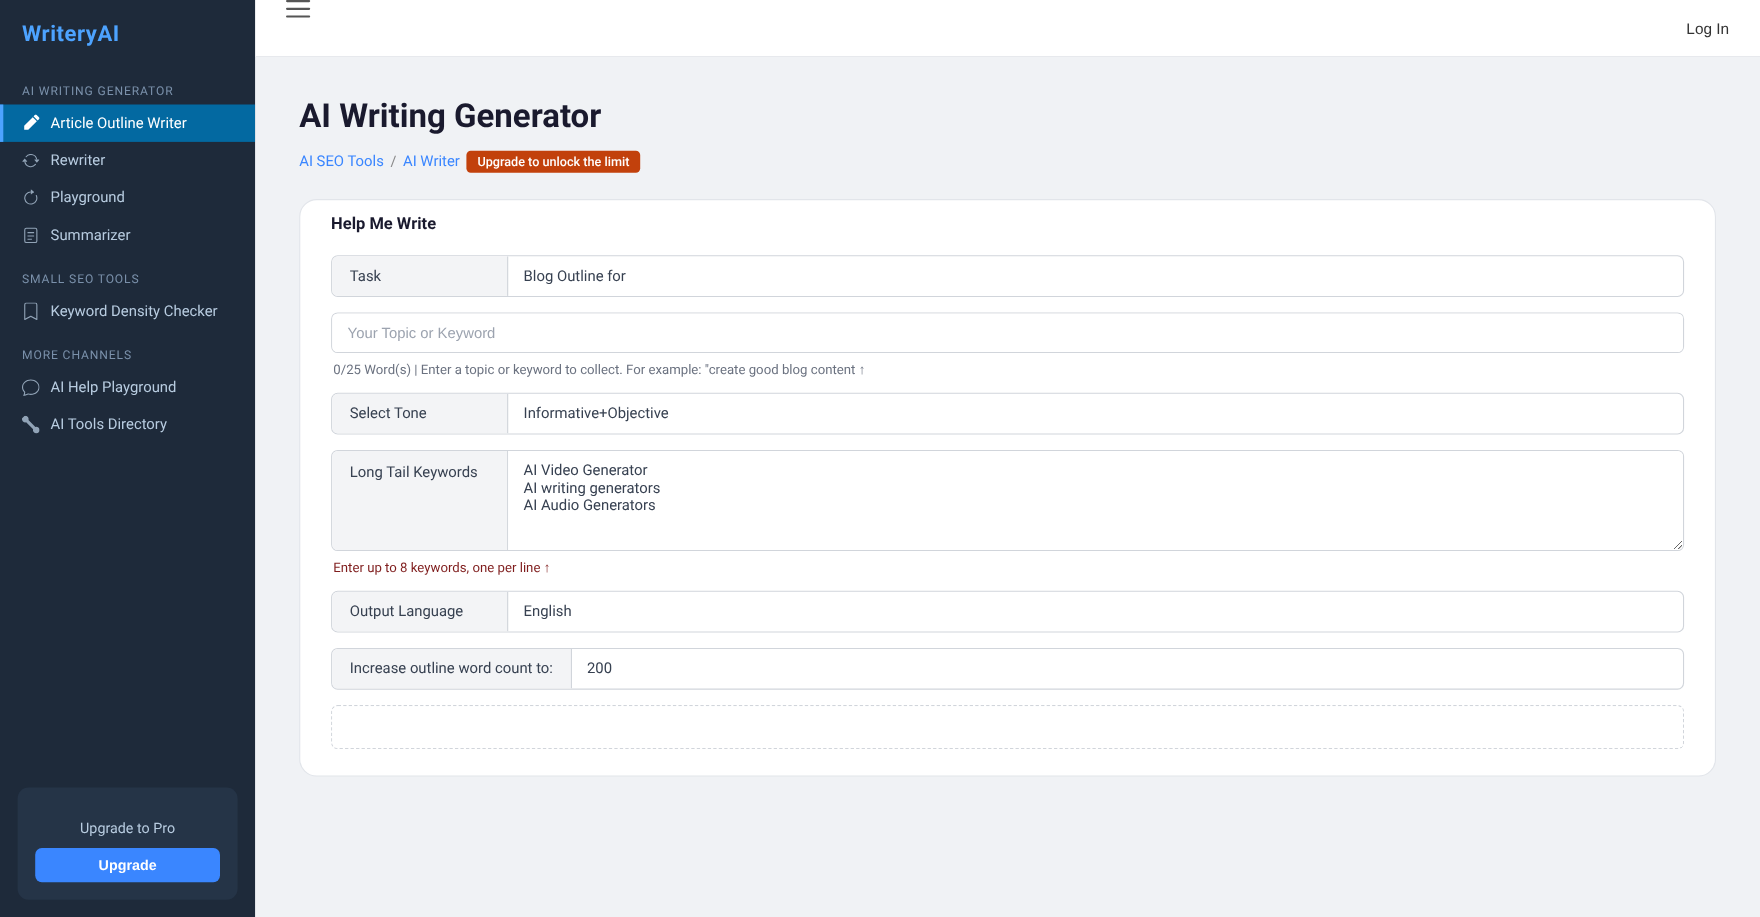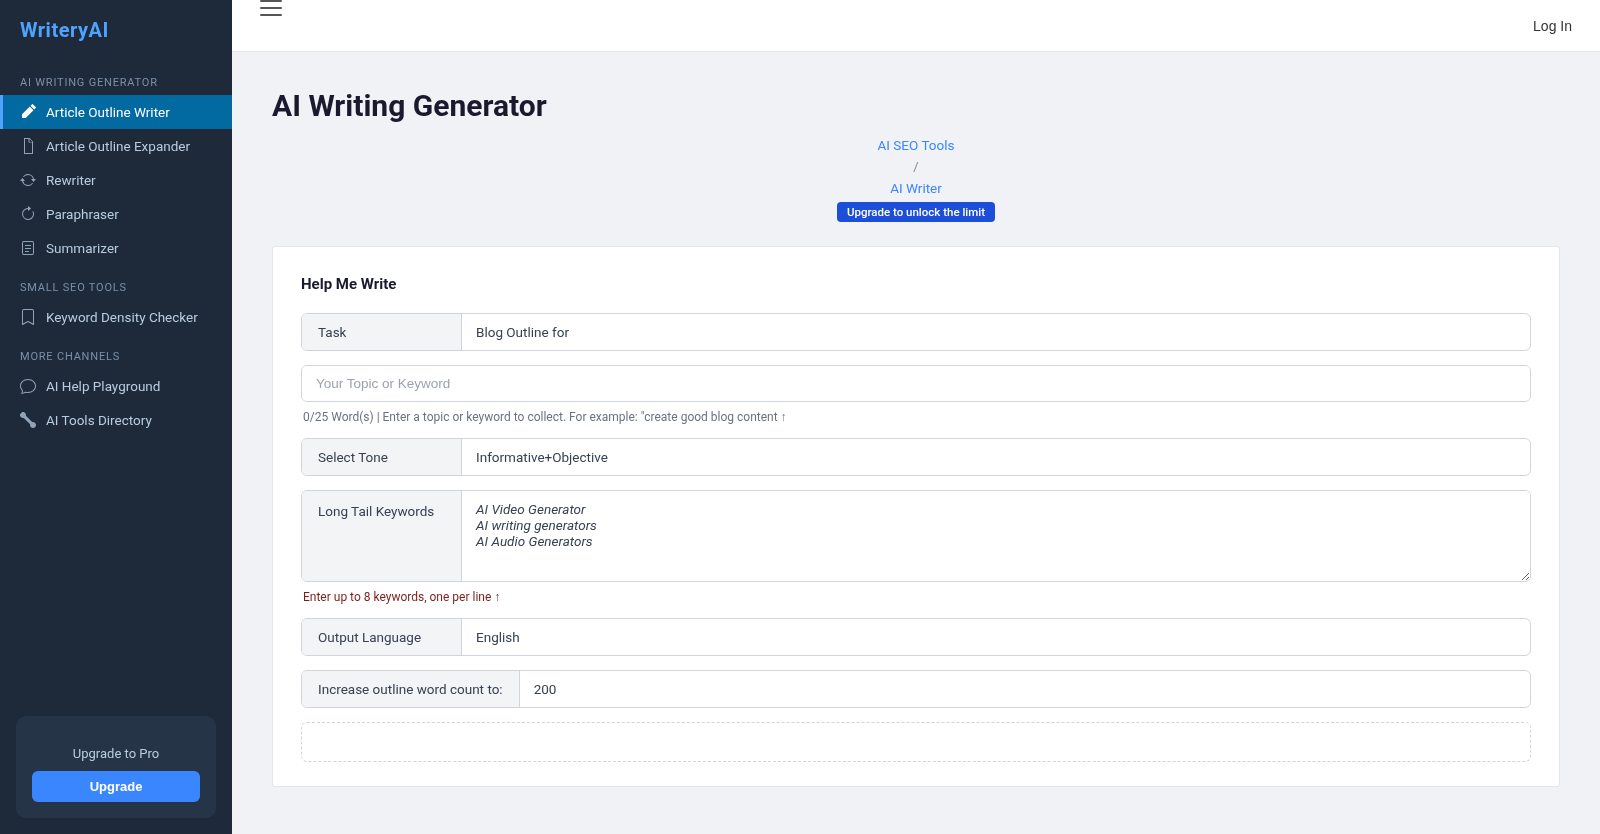--- a/index.html
+++ b/index.html
@@ -136,43 +136,42 @@
       font-weight: 700;
       color: #1a1a2e;
       margin-bottom: 14px;
     }
 
     .breadcrumb {
       display: flex;
       align-items: center;
       gap: 6px;
       margin-bottom: 24px;
-      flex-direction: column;
     }
     .breadcrumb a {
       color: #3a86ff;
       text-decoration: none;
       font-size: 13.5px;
     }
     .breadcrumb-sep { color: #888; font-size: 13px; }
     .breadcrumb-badge {
-      background: #1d4ed8;
+      background: #c2410c;
       color: #fff;
       font-size: 11.5px;
       padding: 3px 10px;
       border-radius: 4px;
       font-weight: 500;
     }
 
     
     .form-card {
       background: #fff;
-      border-radius: 3px;
+      border-radius: 16px;
       border: 1px solid #e2e5ea;
-      padding: 28px 28px 24px 28px;
+      padding: 12px 28px 24px 28px;
     }
     .form-card-title {
       font-size: 15px;
       font-weight: 700;
       color: #1a1a2e;
       margin-bottom: 20px;
     }
 
     .field-row {
       display: flex;
@@ -240,21 +239,20 @@
       flex: 1;
       border: none;
       outline: none;
       padding: 10px 14px;
       font-size: 13.5px;
       color: #374151;
       background: #fff;
       resize: vertical;
       min-height: 90px;
       font-family: inherit;
-      font-style: italic;
     }
 
     .field-hint-2 {
       font-size: 12px;
       color: #7f1d1d;
       margin-bottom: 14px;
       margin-top: -6px;
       padding-left: 2px;
     }
 
@@ -276,41 +274,35 @@
 
   <div class="sidebar-section-label">AI Writing Generator</div>
 
   <div class="sidebar-item active">
     <svg class="sidebar-icon" viewBox="0 0 16 16" fill="currentColor">
         <path d="M12.854 0.146a.5.5 0 0 0-.707 0L10.5 1.793 14.207 5.5l1.647-1.647a.5.5 0 0 0 0-.707L12.854.146zM9.793 2.5 2 10.293V14h3.707l7.793-7.793L9.793 2.5z"></path>
       </svg>
     <span>Article Outline Writer</span>
   </div>
 
-  <div class="sidebar-item">
-    <svg class="sidebar-icon" viewBox="0 0 16 16" fill="currentColor">
-        <path d="M4 0h5.5L13 3.5V16H4V0zm1 1v14h7V4.5H8.5V1H5zm4.5 0v3h3L9.5 1z"></path>
-      </svg>
-    <span>Article Outline Expander</span>
-  </div>
 
   <div class="sidebar-item">
     <svg class="sidebar-icon" viewBox="0 0 16 16" fill="currentColor">
         <path d="M11.534 7h3.932a.25.25 0 0 1 .192.41l-1.966 2.36a.25.25 0 0 1-.384 0l-1.966-2.36a.25.25 0 0 1 .192-.41zm-11 2h3.932a.25.25 0 0 0 .192-.41L2.692 6.23a.25.25 0 0 0-.384 0L.342 8.59A.25.25 0 0 0 .534 9z"></path>
         <path fill-rule="evenodd" d="M8 3c-1.552 0-2.94.707-3.857 1.818a.5.5 0 1 1-.771-.636A6.002 6.002 0 0 1 13.917 7H12.9A5.002 5.002 0 0 0 8 3zM3.1 9a5.002 5.002 0 0 0 8.757 2.182.5.5 0 1 1 .771.636A6.002 6.002 0 0 1 2.083 9H3.1z"></path>
       </svg>
     <span>Rewriter</span>
   </div>
 
   <div class="sidebar-item">
     <svg class="sidebar-icon" viewBox="0 0 16 16" fill="currentColor">
         <path d="M8 3a5 5 0 1 0 4.546 2.914.5.5 0 0 1 .908-.417A6 6 0 1 1 8 2v1z"></path>
         <path d="M8 4.466V.534a.25.25 0 0 1 .41-.192l2.36 1.966c.12.1.12.284 0 .384L8.41 4.658A.25.25 0 0 1 8 4.466z"></path>
       </svg>
-    <span>Paraphraser</span>
+    <span>Playground</span>
   </div>
 
   <div class="sidebar-item">
     <svg class="sidebar-icon" viewBox="0 0 16 16" fill="currentColor">
         <path d="M4 1h8a2 2 0 0 1 2 2v10a2 2 0 0 1-2 2H4a2 2 0 0 1-2-2V3a2 2 0 0 1 2-2zm0 1a1 1 0 0 0-1 1v10a1 1 0 0 0 1 1h8a1 1 0 0 0 1-1V3a1 1 0 0 0-1-1H4zm1 3h6v1H5V5zm0 3h6v1H5V8zm0 3h4v1H5v-1z"></path>
       </svg>
     <span>Summarizer</span>
   </div>
 
   <div class="sidebar-section-label">Small SEO Tools</div>

